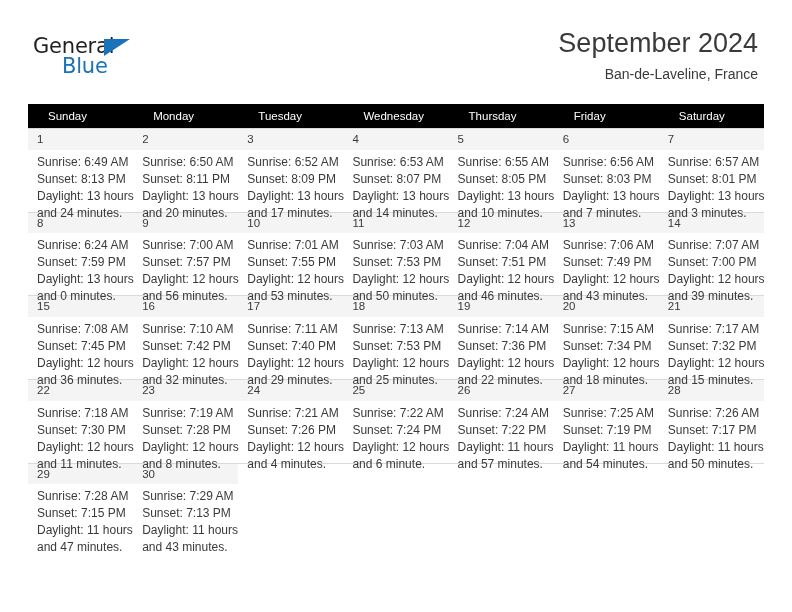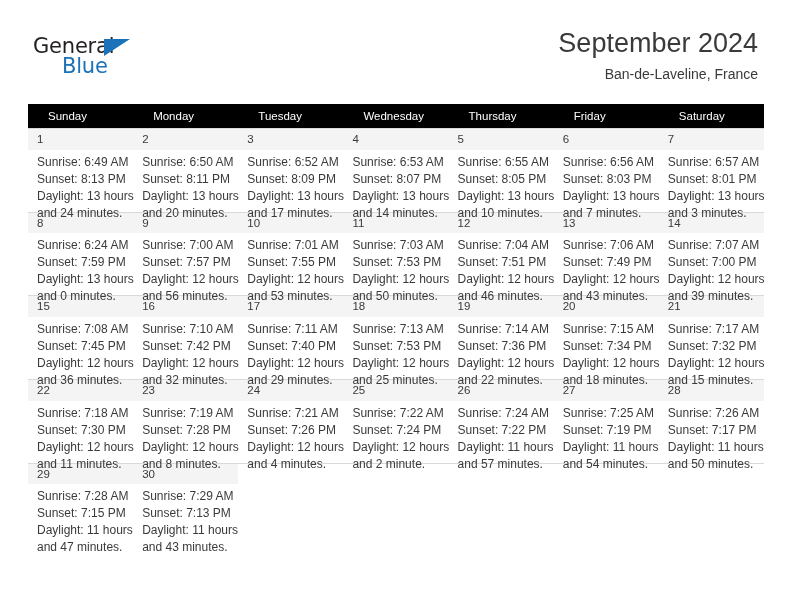--- a/index.html
+++ b/index.html
@@ -404,21 +404,21 @@
             <div>Daylight: 12 hours</div>
             <div>and 4 minutes.</div>
           </div>
         </td>
         <td>
           <div class="daynum">25</div>
           <div class="dayinfo">
             <div>Sunrise: 7:22 AM</div>
             <div>Sunset: 7:24 PM</div>
             <div>Daylight: 12 hours</div>
-            <div>and 2 minute.</div>
+            <div>and 6 minute.</div>
           </div>
         </td>
         <td>
           <div class="daynum">26</div>
           <div class="dayinfo">
             <div>Sunrise: 7:24 AM</div>
             <div>Sunset: 7:22 PM</div>
             <div>Daylight: 11 hours</div>
             <div>and 57 minutes.</div>
           </div>

